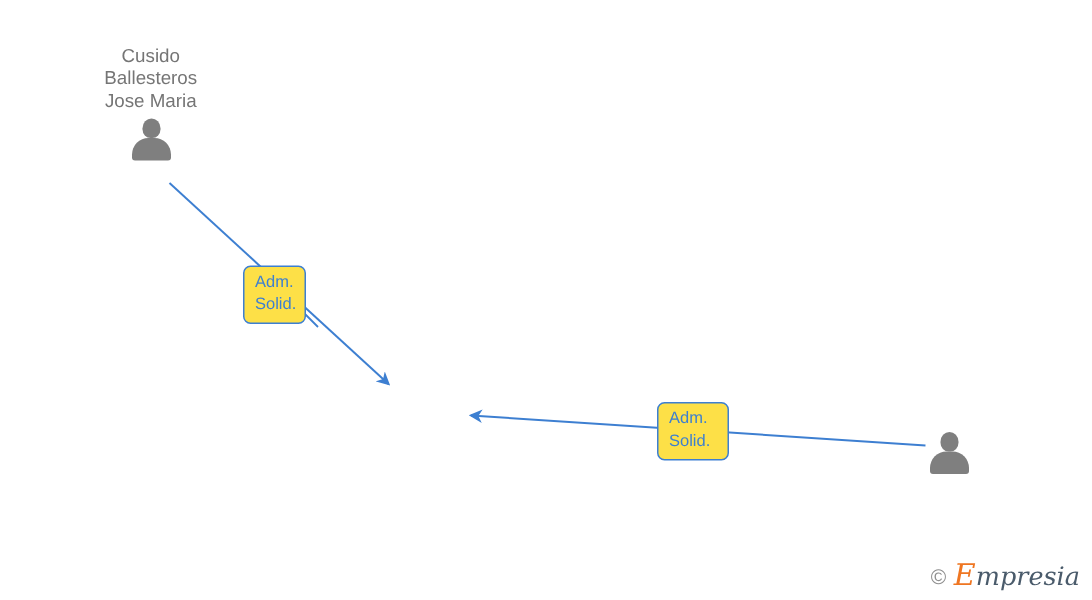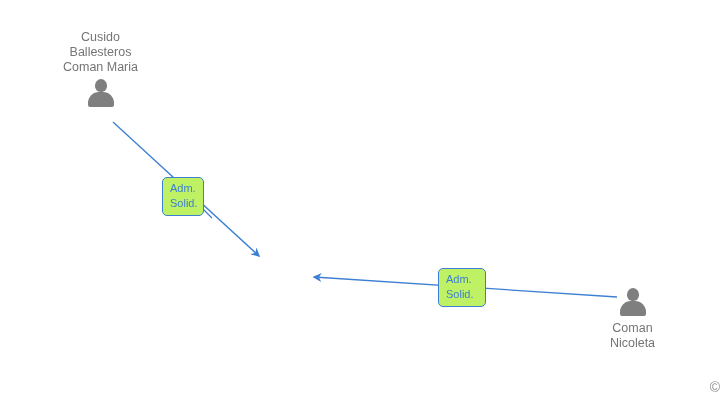--- a/index.html
+++ b/index.html
@@ -109,21 +109,21 @@
     text-align: center;
     margin-top: 3px;
     white-space: pre-line;
   }
 
   
   .edge-label {
     position: absolute;
     border: 1px solid #3d7fd1;
     border-radius: 5px;
-    background: #bef264;
+    background: #fde047;
     color: #3d7fd1;
     font-size: 11px;
     line-height: 15px;
     padding: 3px 7px 4px 7px;
     text-align: left;
     white-space: pre-line;
     box-sizing: border-box;
   }
 
   
@@ -168,40 +168,39 @@
     <line x1="113" y1="122" x2="259" y2="256" stroke="#3d7fd1" stroke-width="1.3" marker-end="url(#arrowblue)"></line>
 
     <line x1="617" y1="297" x2="314" y2="277" stroke="#3d7fd1" stroke-width="1.3" marker-end="url(#arrowblue)"></line>
 
     <path d="M203,209 L212,218" stroke="#3d7fd1" stroke-width="1.2" fill="none"></path>
   </svg>
 
   <div class="node" style="left:48px; top:30px; width:105px;">
     <div class="person-name">Cusido
 Ballesteros
-Coman Maria</div>
+Jose Maria</div>
     <div class="person-icon">
       <div class="head"></div>
       <div class="body"></div>
     </div>
   </div>
 
 
   <div class="node" style="left:580px; top:284px; width:105px;">
     <div class="person-icon">
       <div class="head"></div>
       <div class="body"></div>
     </div>
-    <div class="person-name" style="margin-top:5px;">Coman
-Nicoleta</div>
   </div>
 
   <div class="edge-label" style="left:162px; top:177px; width:42px;">Adm.
 Solid.</div>
 
   <div class="edge-label" style="left:438px; top:268px; width:48px;">Adm.
 Solid.</div>
 
   <div id="watermark">
     <span class="copy">©</span>
+    <span class="brand"><span class="cap">E</span><span>mpresia</span></span>
   </div>
 
 </div>
 
 </body></html>

